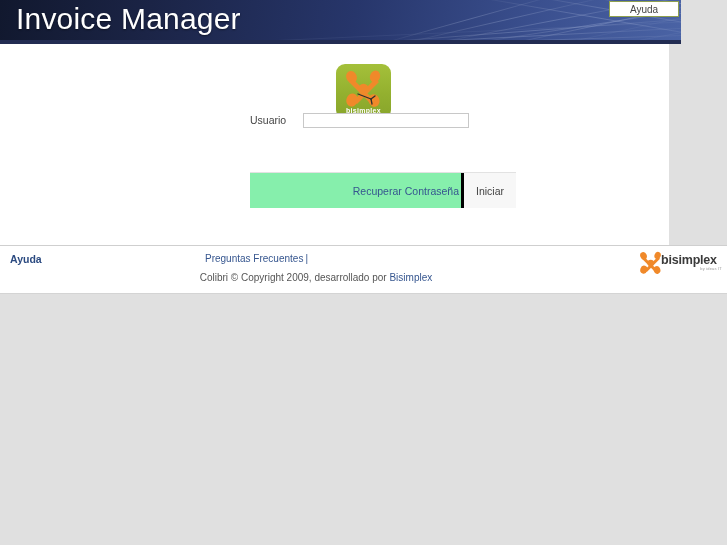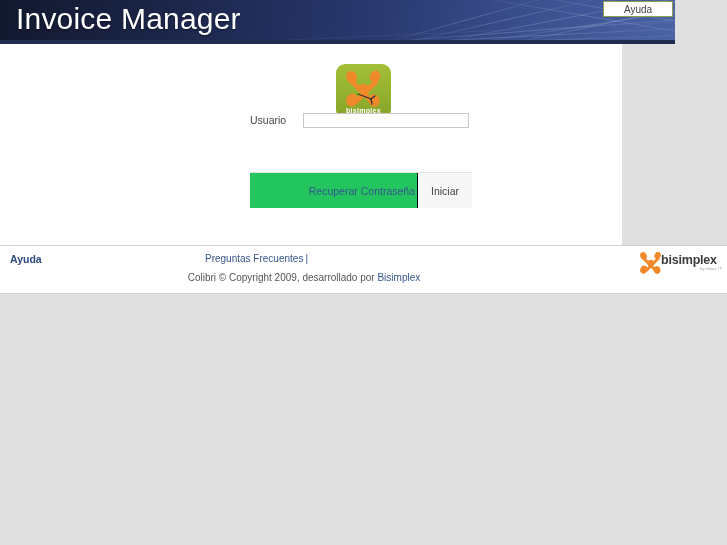--- a/index.html
+++ b/index.html
@@ -19,25 +19,24 @@
   
   #page {
     position: relative;
     width: 727px;
     height: 545px;
   }
 
   
   #header {
     position: relative;
-    width: 633px;
+    width: 681px;
     height: 44px;
     background: linear-gradient(100deg, #11182e 0%, #1b2446 22%, #27366b 52%, #3a4f8e 78%, #4a63a5 100%);
     overflow: hidden;
-    padding-left: 42px;
   }
   #header-streaks {
     position: absolute;
     left: 0; top: 0;
     width: 727px;
     height: 44px;
     opacity: 0.55;
   }
   #header-title {
     position: absolute;
@@ -73,21 +72,21 @@
     font-size: 10px;
     color: #444444;
     z-index: 5;
     cursor: pointer;
     box-sizing: border-box;
   }
 
   
   #main {
     position: relative;
-    width: 622px;
+    width: 669px;
     height: 201px;
     background: #ffffff;
   }
 
   
   #brand-logo {
     position: absolute;
     left: 336px;
     top: 20px;
     width: 55px;
@@ -153,43 +152,44 @@
     outline: none;
   }
 
   
   #action-bar {
     position: absolute;
     left: 250px;
     top: 128px;
     width: 222px;
     height: 35px;
-    background: #22c55e;
+    background: #86efac;
     border-top: 1px solid #e2e2e2;
+    padding-left: 44px;
   }
   #recover-link {
     position: absolute;
     right: 57px;
     top: 12px;
     font-size: 10.5px;
     color: #36568f;
     text-decoration: none;
     cursor: pointer;
   }
   #submit-button {
     position: absolute;
     right: 0;
     top: 0;
     width: 55px;
     height: 35px;
     line-height: 35px;
     text-align: center;
     background: #f7f7f7;
     border: none;
-    border-left: 1px solid #000000;
+    border-left: 3px solid #000000;
     font-family: "Liberation Sans", sans-serif;
     font-size: 10.5px;
     color: #444444;
     cursor: pointer;
     box-sizing: border-box;
   }
 
   
   #footer {
     position: relative;
@@ -217,21 +217,21 @@
     color: #36568f;
     text-decoration: none;
     cursor: pointer;
   }
   #footer-links .sep {
     color: #36568f;
     margin-left: 2px;
   }
   #footer-copyright {
     position: absolute;
-    left: 4px;
+    left: 16px;
     top: 26px;
     width: 600px;
     text-align: center;
     font-size: 10px;
     color: #555555;
   }
   #footer-copyright a {
     color: #36568f;
     text-decoration: none;
     cursor: pointer;

